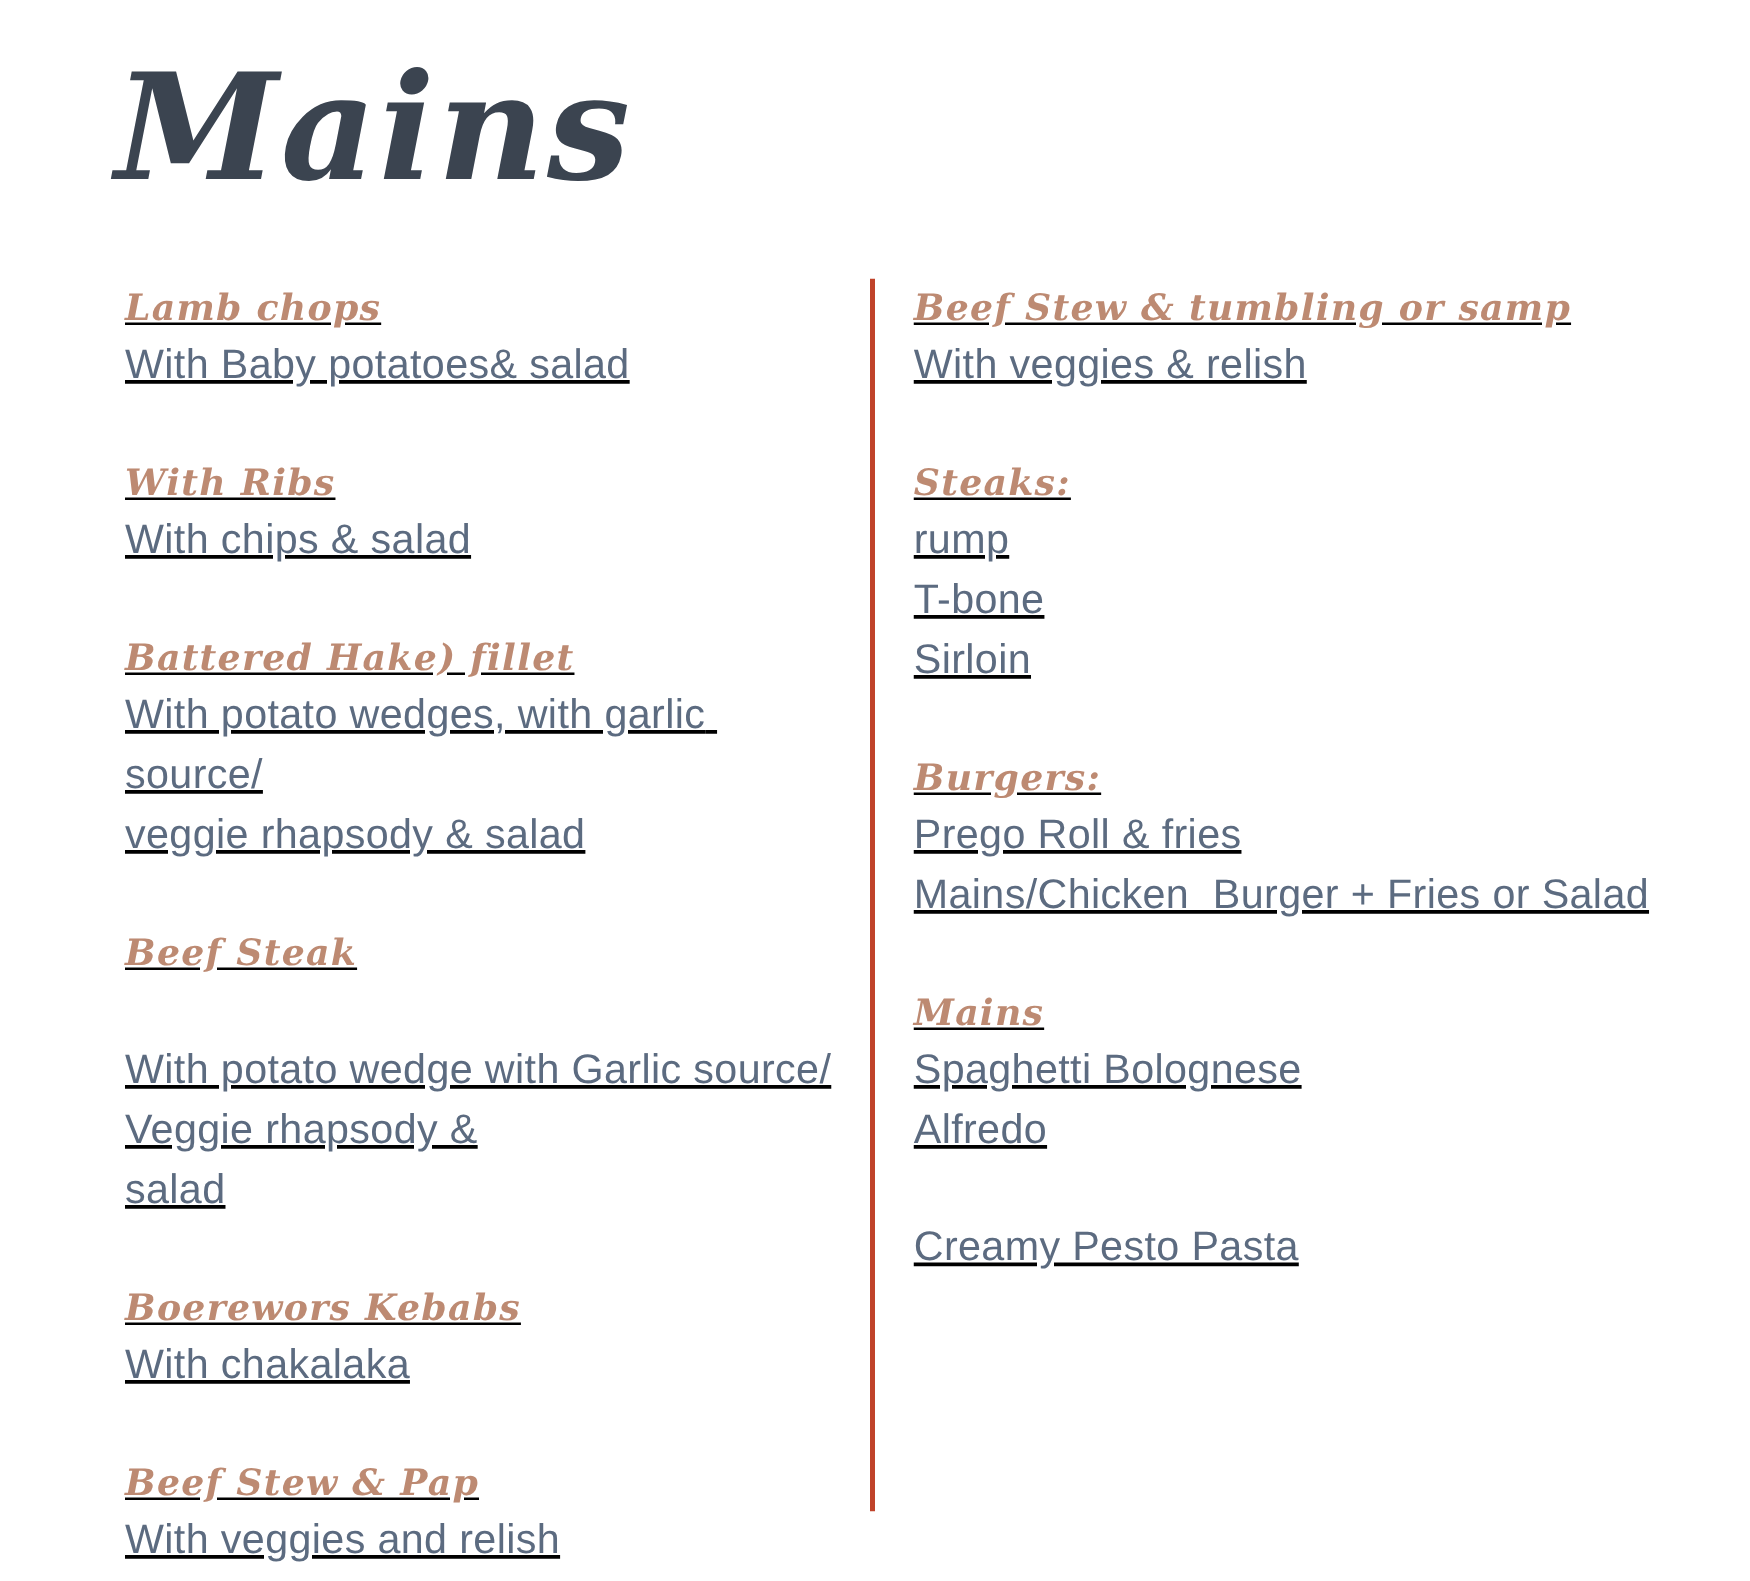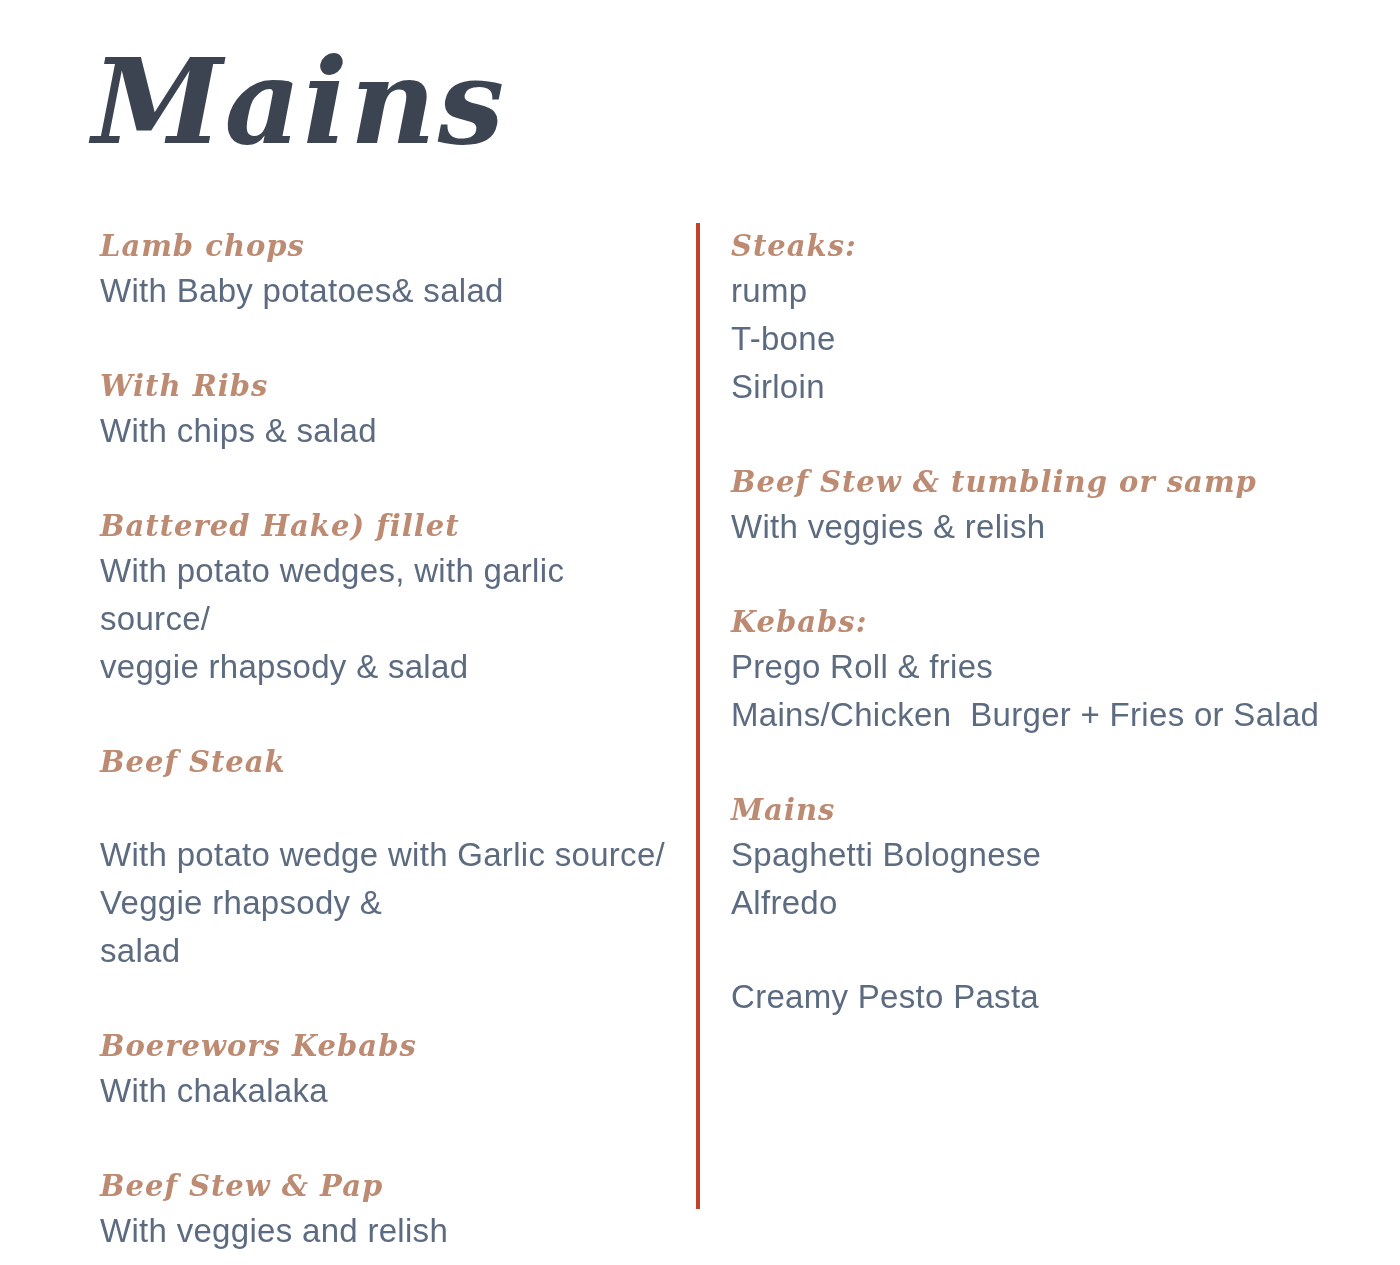--- a/index.html
+++ b/index.html
@@ -41,21 +41,21 @@
     width: 4px;
     height: 986px;
     background: var(--divider);
   }
   .col {
     position: absolute;
     top: 225px;
   }
   .col-left  { left: 100px; width: 575px; }
   .col-right { left: 731px; width: 620px; }
-  .item { margin-bottom: 50px; }
+  .item { margin-bottom: 50px; text-decoration: underline; }
   .heading {
     font-family: "DejaVu Serif", serif;
     font-style: italic;
     font-weight: bold;
     font-size: 29px;
     line-height: 42px;
     color: var(--heading);
     letter-spacing: 1px;
     white-space: pre-wrap;
   }
@@ -114,33 +114,33 @@
     <div class="item">
       <div class="heading">Beef Stew &amp; Pap</div>
       <div class="line">With veggies and relish</div>
     </div>
 
   </div>
 
   <div class="col col-right">
 
     <div class="item">
+      <div class="heading">Beef Stew &amp; tumbling or samp</div>
+      <div class="line">With veggies &amp; relish</div>
+    </div>
+
+    <div class="item">
       <div class="heading">Steaks:</div>
       <div class="line">rump</div>
       <div class="line">T-bone</div>
       <div class="line">Sirloin</div>
     </div>
 
     <div class="item">
-      <div class="heading">Beef Stew &amp; tumbling or samp</div>
-      <div class="line">With veggies &amp; relish</div>
-    </div>
-
-    <div class="item">
-      <div class="heading">Kebabs:</div>
+      <div class="heading">Burgers:</div>
       <div class="line">Prego Roll &amp; fries</div>
       <div class="line">Mains/Chicken  Burger + Fries or Salad</div>
     </div>
 
     <div class="item">
       <div class="heading">Mains</div>
       <div class="line">Spaghetti Bolognese</div>
       <div class="line">Alfredo</div>
       <div class="line gap-top-46">Creamy Pesto Pasta</div>
     </div>

